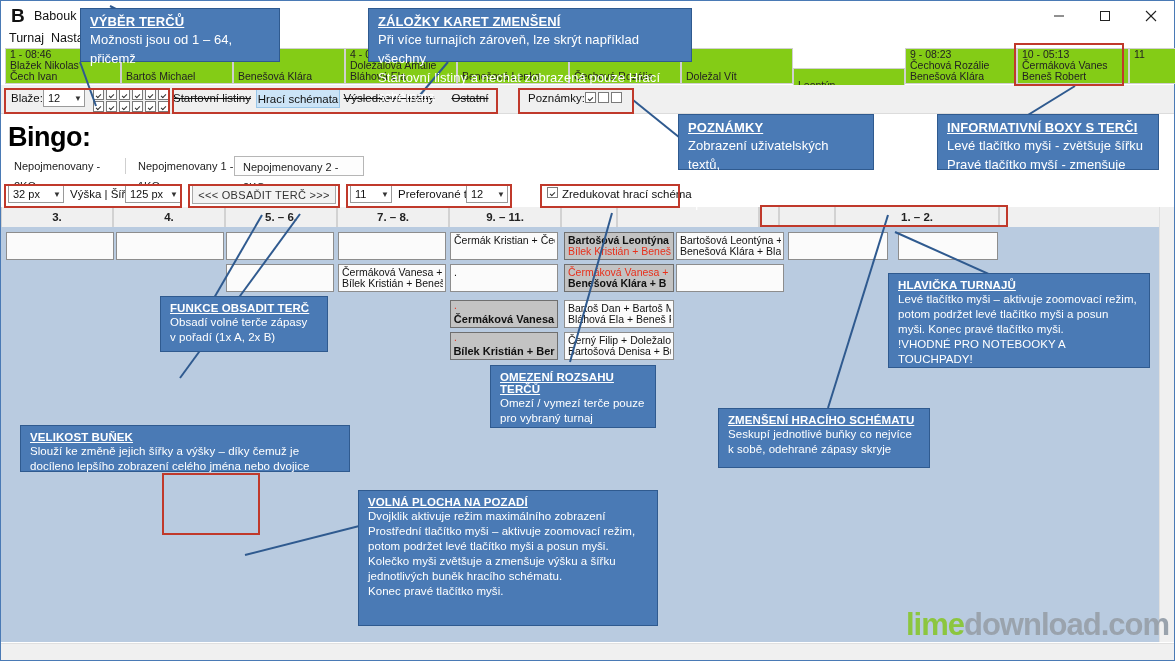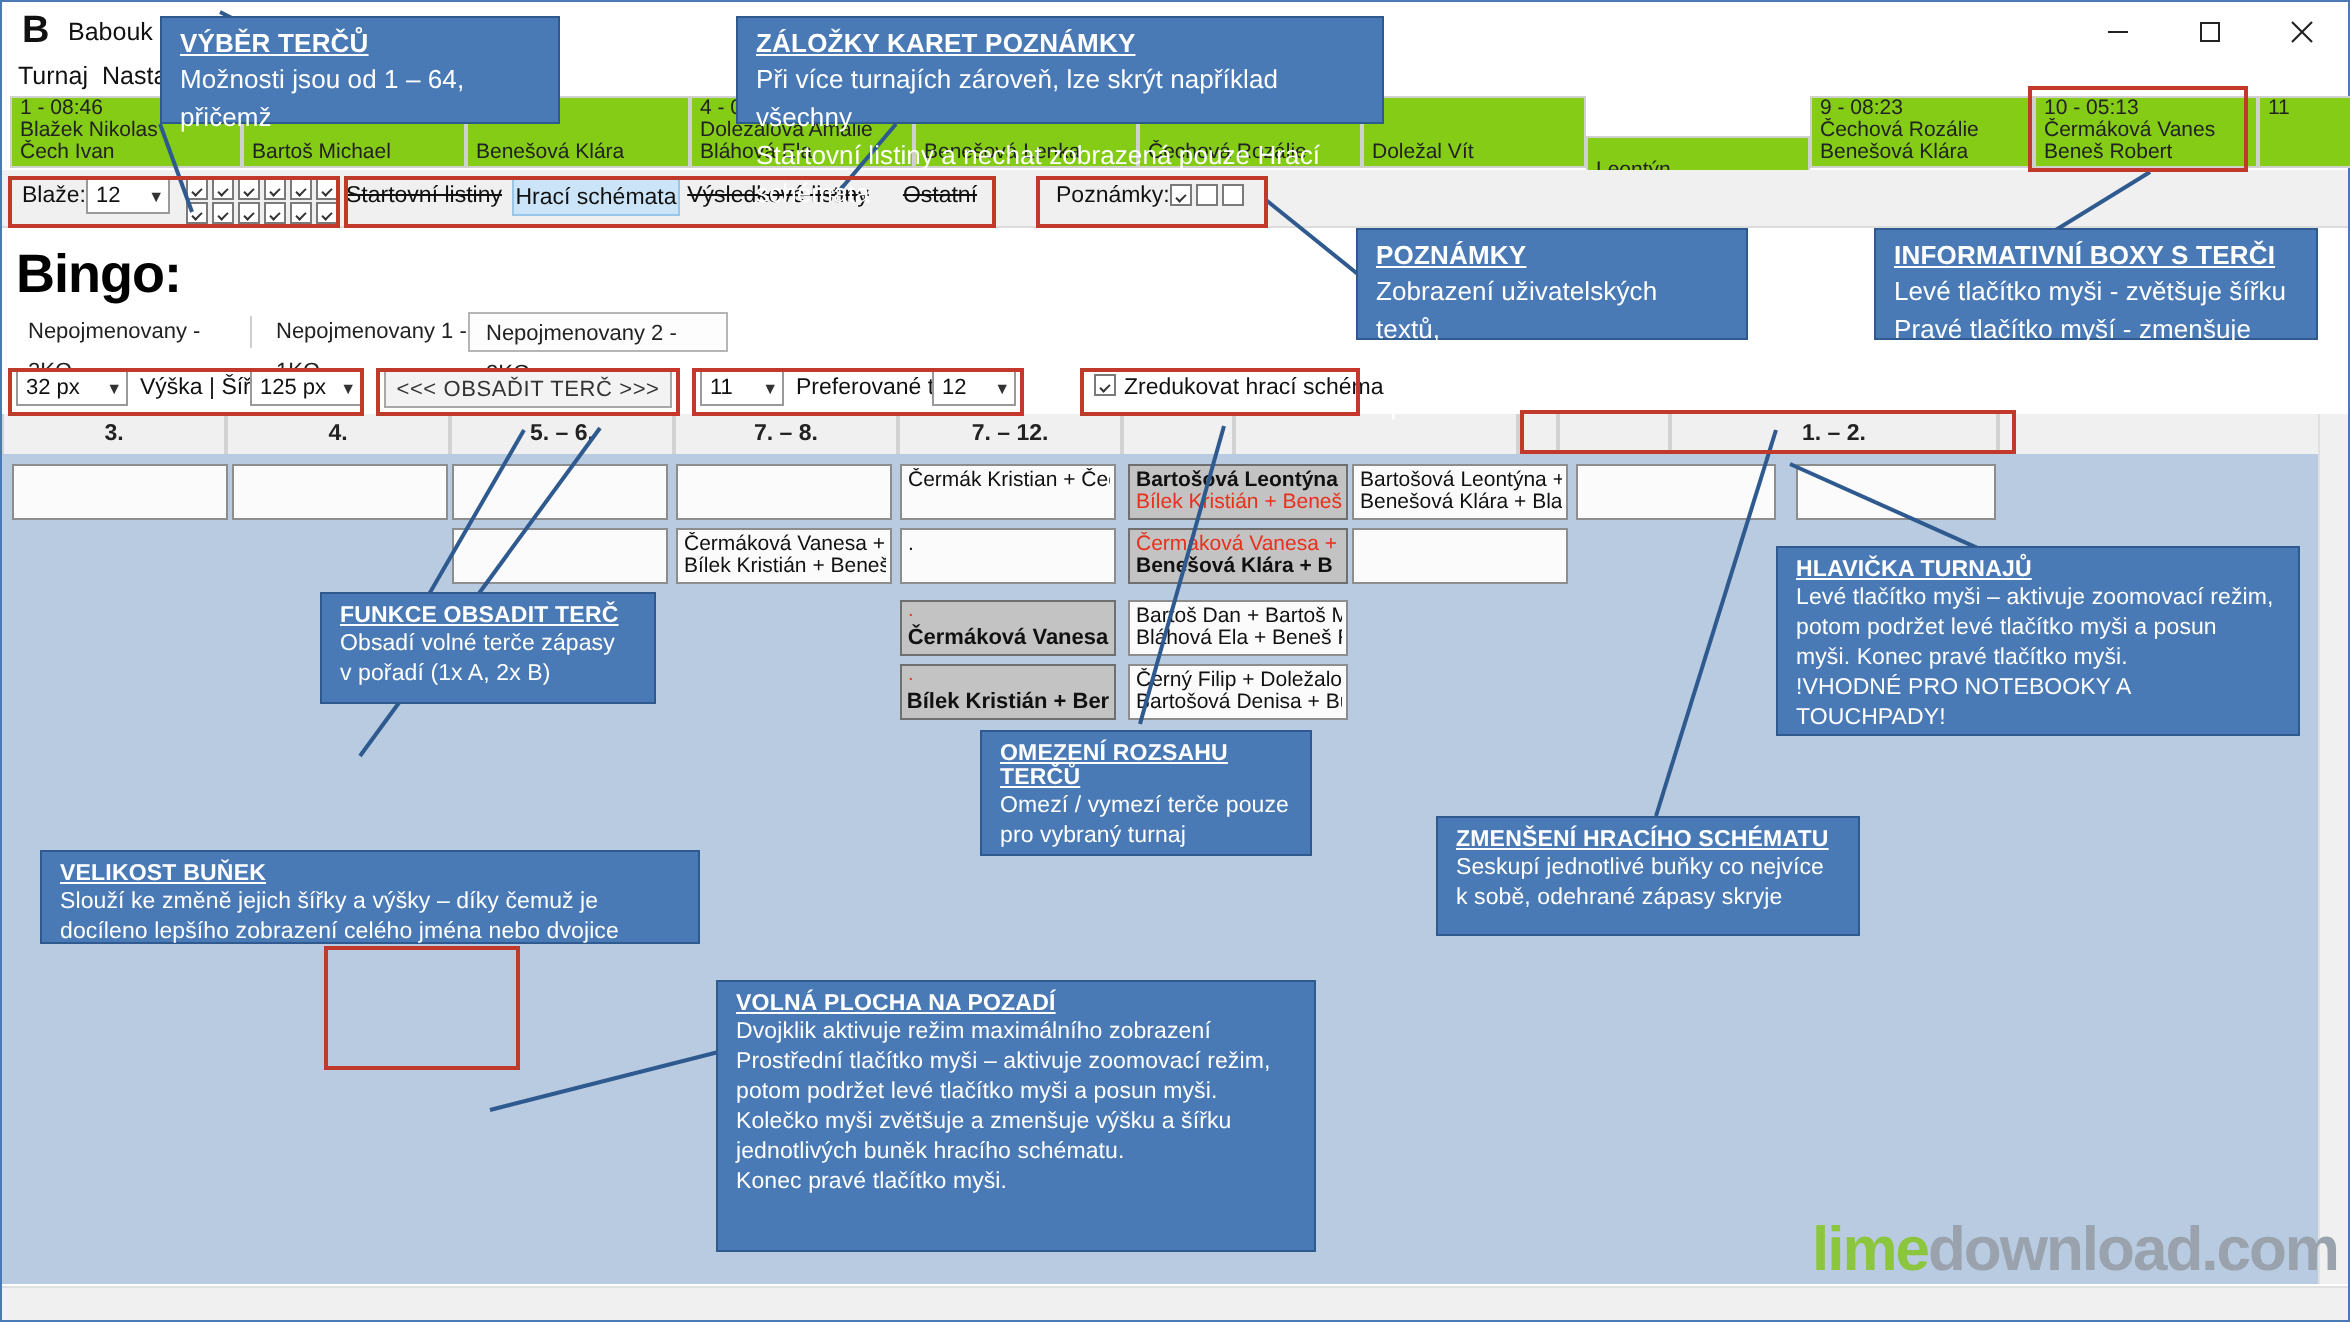--- a/index.html
+++ b/index.html
@@ -257,21 +257,21 @@
     <span style="position:absolute;left:547px;top:4px" class="chk on"></span>
     <span class="lbl" style="position:absolute;left:562px;top:5px">Zredukovat hrací schéma</span>
   </div>
 
   <div class="schema">
     <div class="hdrrow" id="hdrrow">
         <div class="hdrcell" style="left: 0px; width: 112px;">3.</div>
         <div class="hdrcell" style="left: 112px; width: 112px;">4.</div>
         <div class="hdrcell" style="left: 224px; width: 112px;">5. – 6.</div>
         <div class="hdrcell" style="left: 336px; width: 112px;">7. – 8.</div>
-        <div class="hdrcell" style="left: 448px; width: 112px;">7. – 12.</div>
+        <div class="hdrcell" style="left: 448px; width: 112px;">9. – 11.</div>
         <div class="hdrcell" style="left: 560px; width: 56px;"></div>
         <div class="hdrcell" style="left: 616px; width: 142px;"></div>
         <div class="hdrcell" style="left: 758px; width: 20px;"></div>
         <div class="hdrcell" style="left: 778px; width: 56px;"></div>
         <div class="hdrcell" style="left: 834px; width: 164px;">1. – 2.</div>
         <div class="hdrcell" style="left: 998px; width: 161px;"></div>
       </div>
     <div id="cells">
         <div class="cell" style="left: 5px; top: 25px; width: 108px; height: 28px;"></div>
         <div class="cell" style="left: 115px; top: 25px; width: 108px; height: 28px;"></div>
@@ -352,21 +352,21 @@
       <div class="redrect" style="left: 760px; top: 205px; width: 248px; height: 22px;"></div>
       <div class="redrect" style="left: 162px; top: 473px; width: 98px; height: 62px;"></div>
     </div>
 
   <div id="callouts">
       <div class="callout big" style="left: 80px; top: 8px; width: 200px; height: 54px;">
         <span class="ttl">VÝBĚR TERČŮ</span>
         <span class="ln">Možnosti jsou od 1 – 64, přičemž</span>
       </div>
       <div class="callout big" style="left: 368px; top: 8px; width: 324px; height: 54px;">
-        <span class="ttl">ZÁLOŽKY KARET POZNÁMKY</span>
+        <span class="ttl">ZÁLOŽKY KARET ZMENŠENÍ</span>
         <span class="ln">Při více turnajích zároveň, lze skrýt například všechny</span>
         <span class="ln">Startovní listiny a nechat zobrazená pouze Hrací schémata</span>
       </div>
       <div class="callout big" style="left: 678px; top: 114px; width: 196px; height: 56px;">
         <span class="ttl">POZNÁMKY</span>
         <span class="ln">Zobrazení uživatelských textů,</span>
         <span class="ln">například kdo hodil Bingo apod.</span>
       </div>
       <div class="callout big" style="left: 937px; top: 114px; width: 222px; height: 56px;">
         <span class="ttl">INFORMATIVNÍ BOXY S TERČI</span>

